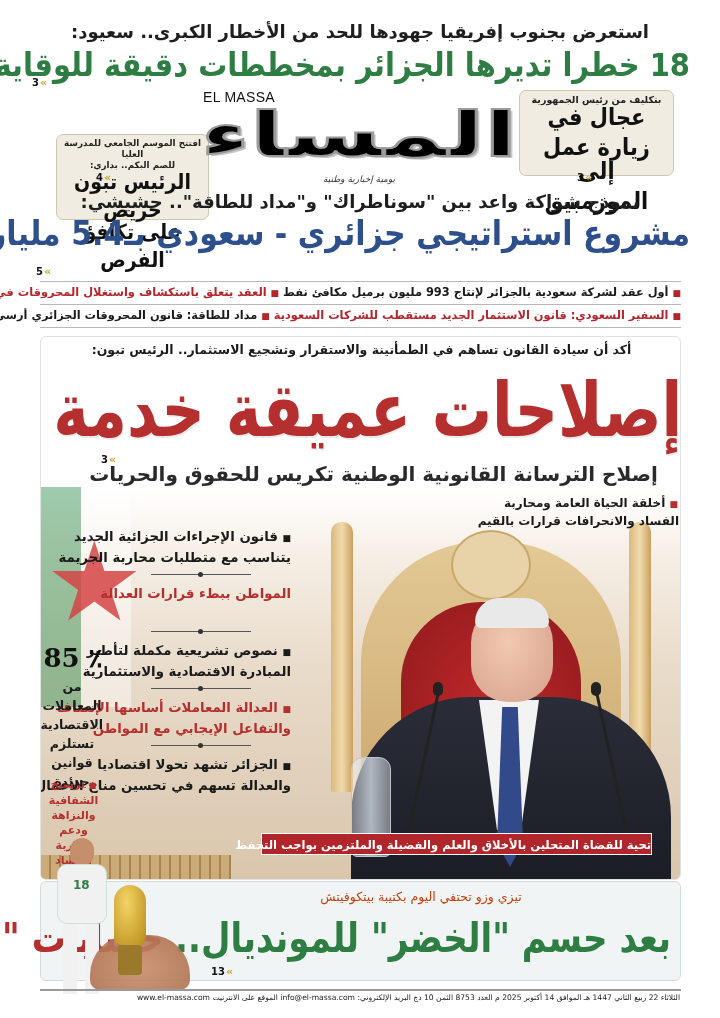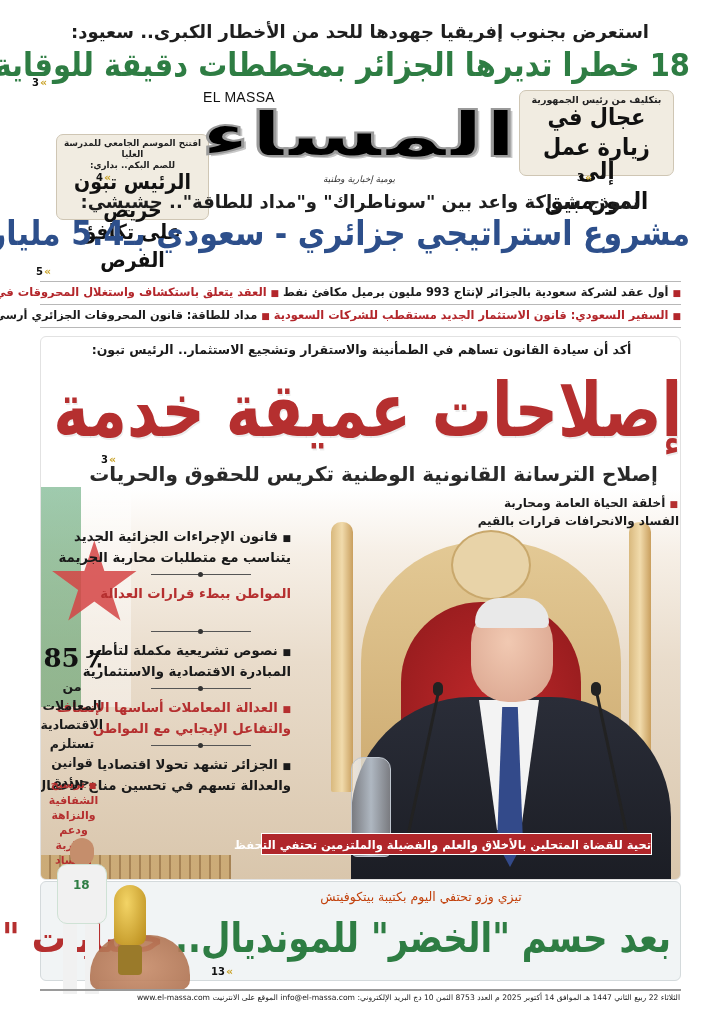--- a/index.html
+++ b/index.html
@@ -227,21 +227,21 @@
     <div>تستلزم قوانين</div>
     <div>جديدة</div>
   </div>
 
   <div class="abs left-red" style="left:0;top:440px;width:65px;">
     <div><span style="font-size:8px;">■</span> <span>ترسيخ الشفافية</span></div>
     <div>والنزاهة ودعم</div>
     <div>محاربة الفساد</div>
   </div>
 
-  <div class="caption-bar">تحية للقضاة المتحلين بالأخلاق والعلم والفضيلة والملتزمين تحتفي التحفظ</div>
+  <div class="caption-bar">تحية للقضاة المتحلين بالأخلاق والعلم والفضيلة والملتزمين بواجب التحفظ</div>
 </div>
 
 <div class="abs sports">
   <div class="abs sports-kicker center" style="left:120px;width:520px;top:7px;">تيزي وزو تحتفي اليوم بكتيبة بيتكوفيتش</div>
   <div class="abs sports-headline" style="left:130px;width:500px;top:36px;text-align:center;">
     <span class="green">بعد حسم </span><span class="green">"الخضر"</span><span class="green"> للمونديال.. </span><span class="red">حسابات "الكان" تنطلق</span>
   </div>
   <div class="abs page-ref" style="left:170px;top:83px;">
     <span>13</span>
     <span class="arr">«</span>

